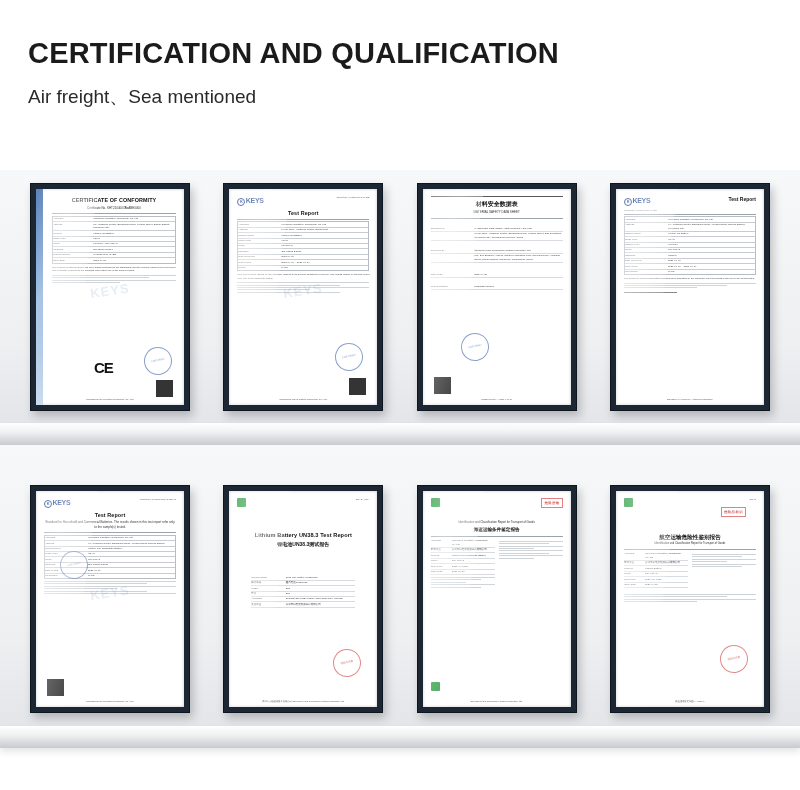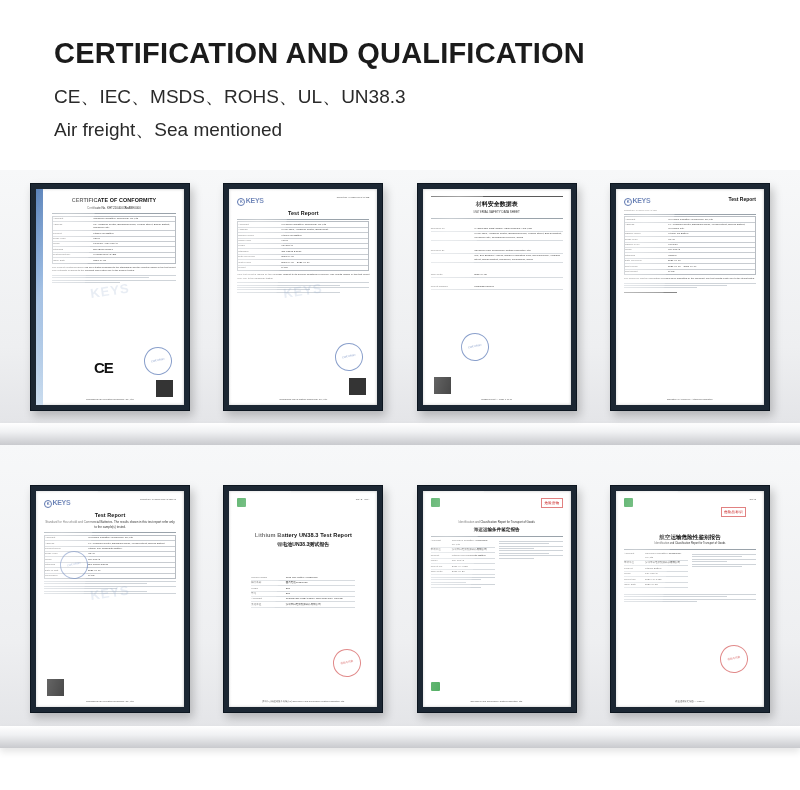--- a/index.html
+++ b/index.html
@@ -18,21 +18,21 @@
 
   .page {
     position: relative;
     width: 800px;
     height: 790px;
     background: #ffffff;
   }
 
   
   .header {
-    padding: 38px 0 0 54px;
+    padding: 38px 0 0 28px;
   }
   .title {
     font-size: 29px;
     font-weight: bold;
     letter-spacing: 0.2px;
     color: #1b1b1b;
     margin: 0 0 14px 0;
     line-height: 1.1;
   }
   .subtitle {
@@ -321,21 +321,20 @@
     width: 40%;
   }
 </style>
 </head>
 <body>
 
 <div class="page">
 
   <div class="header">
     <h1 class="title">CERTIFICATION AND QUALIFICATION</h1>
-    <p class="subtitle">CE、IEC、MSDS、ROHS、UL、UN38.3</p>
     <p class="subtitle">Air freight、Sea mentioned</p>
   </div>
 
   <div class="shelf-area">
     <div class="shelf-backdrop backdrop-1"></div>
     <div class="shelf-board board-1"></div>
     <div class="gap"></div>
     <div class="shelf-backdrop backdrop-2"></div>
     <div class="shelf-board board-2"></div>
 

